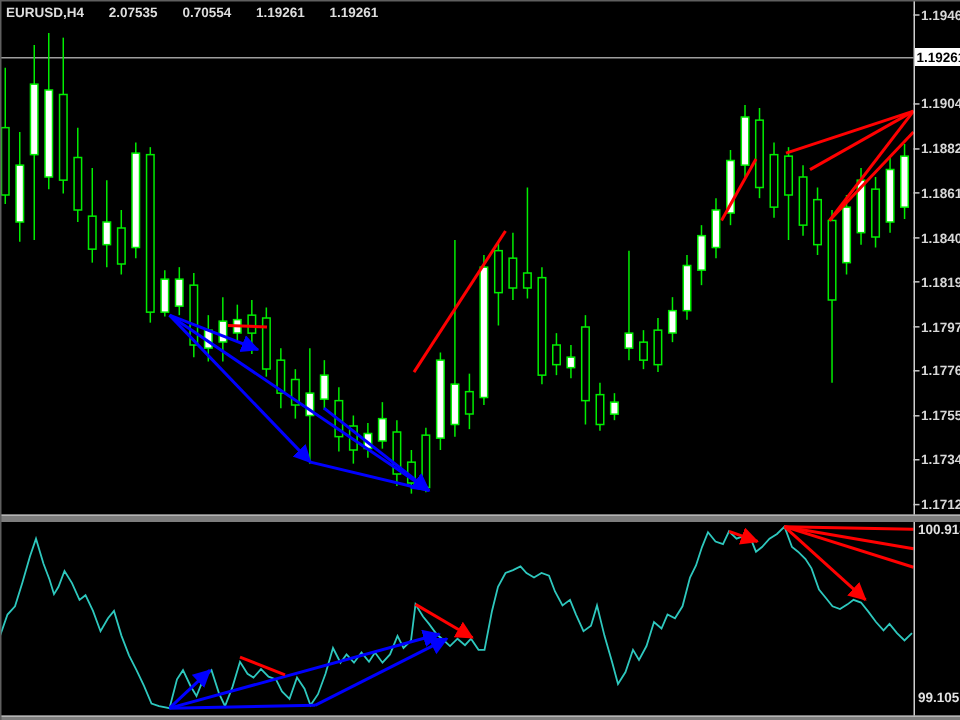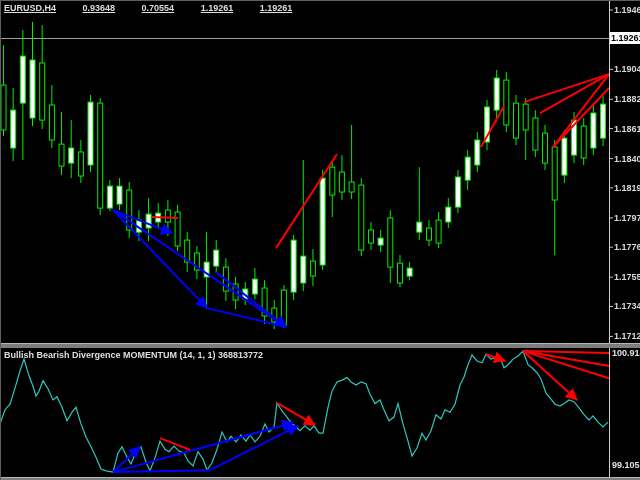--- a/index.html
+++ b/index.html
@@ -3,21 +3,21 @@
 <meta charset="utf-8">
 <style>
   html,body{margin:0;padding:0;background:#222;}
   .window{position:relative;width:640px;height:480px;background:#000;overflow:hidden;
           font-family:"Liberation Sans",sans-serif;}
   .edge{position:absolute;inset:0;border-top:1px solid #5f5f5f;border-left:1px solid #5f5f5f;
         pointer-events:none;z-index:30;}
   svg.canvas{position:absolute;top:0;left:0;z-index:1;}
   .chart-title{position:absolute;top:3px;left:4px;z-index:10;font-size:9px;font-weight:bold;
                color:#dedede;white-space:nowrap;}
-  .chart-title span{margin-right:24px;text-decoration:underline;}
+  .chart-title span{margin-right:14px;}
   .ind-title{position:absolute;top:350px;left:4px;z-index:10;font-size:9px;font-weight:bold;
              color:#dedede;white-space:nowrap;}
   .sep{position:absolute;left:0;width:640px;background:#7d7d7d;border-top:1px solid #b5b5b5;
        box-sizing:border-box;z-index:5;}
   .sep.s1{top:343px;height:5px;}
   .sep.s2{top:477px;height:3px;}
   .vaxis{position:absolute;top:0;left:609px;width:1px;height:480px;background:#cfcfcf;z-index:2;}
   .axis-label{position:absolute;left:614px;font-size:9px;font-weight:bold;color:#d8d8d8;
               z-index:6;white-space:nowrap;}
   .price-box{position:absolute;left:610px;width:29px;height:12px;background:#ffffff;color:#000;
@@ -198,29 +198,28 @@
       <line x1="609" y1="187.9" x2="613" y2="187.9" stroke="#c8c8c8"></line>
       <line x1="609" y1="217.9" x2="613" y2="217.9" stroke="#c8c8c8"></line>
       <line x1="609" y1="247.2" x2="613" y2="247.2" stroke="#c8c8c8"></line>
       <line x1="609" y1="277.2" x2="613" y2="277.2" stroke="#c8c8c8"></line>
       <line x1="609" y1="306.5" x2="613" y2="306.5" stroke="#c8c8c8"></line>
       <line x1="609" y1="336.4" x2="613" y2="336.4" stroke="#c8c8c8"></line>
     </svg>
 
   <div class="chart-title">
     <span>EURUSD,H4</span>
-    <span>0.93648</span>
+    <span>2.07535</span>
     <span>0.70554</span>
     <span>1.19261</span>
     <span>1.19261</span>
   </div>
 
   <div class="sep s1"></div>
 
-  <div class="ind-title">Bullish Bearish Divergence MOMENTUM (14, 1, 1) 368813772</div>
 
   <div class="sep s2"></div>
 
   <div class="vaxis"></div>
 
   <div>
       <div class="axis-label" style="top: 5px;">1.19465</div>
       <div class="axis-label" style="top: 64px;">1.19040</div>
       <div class="axis-label" style="top: 94px;">1.18825</div>
       <div class="axis-label" style="top: 124px;">1.18615</div>

